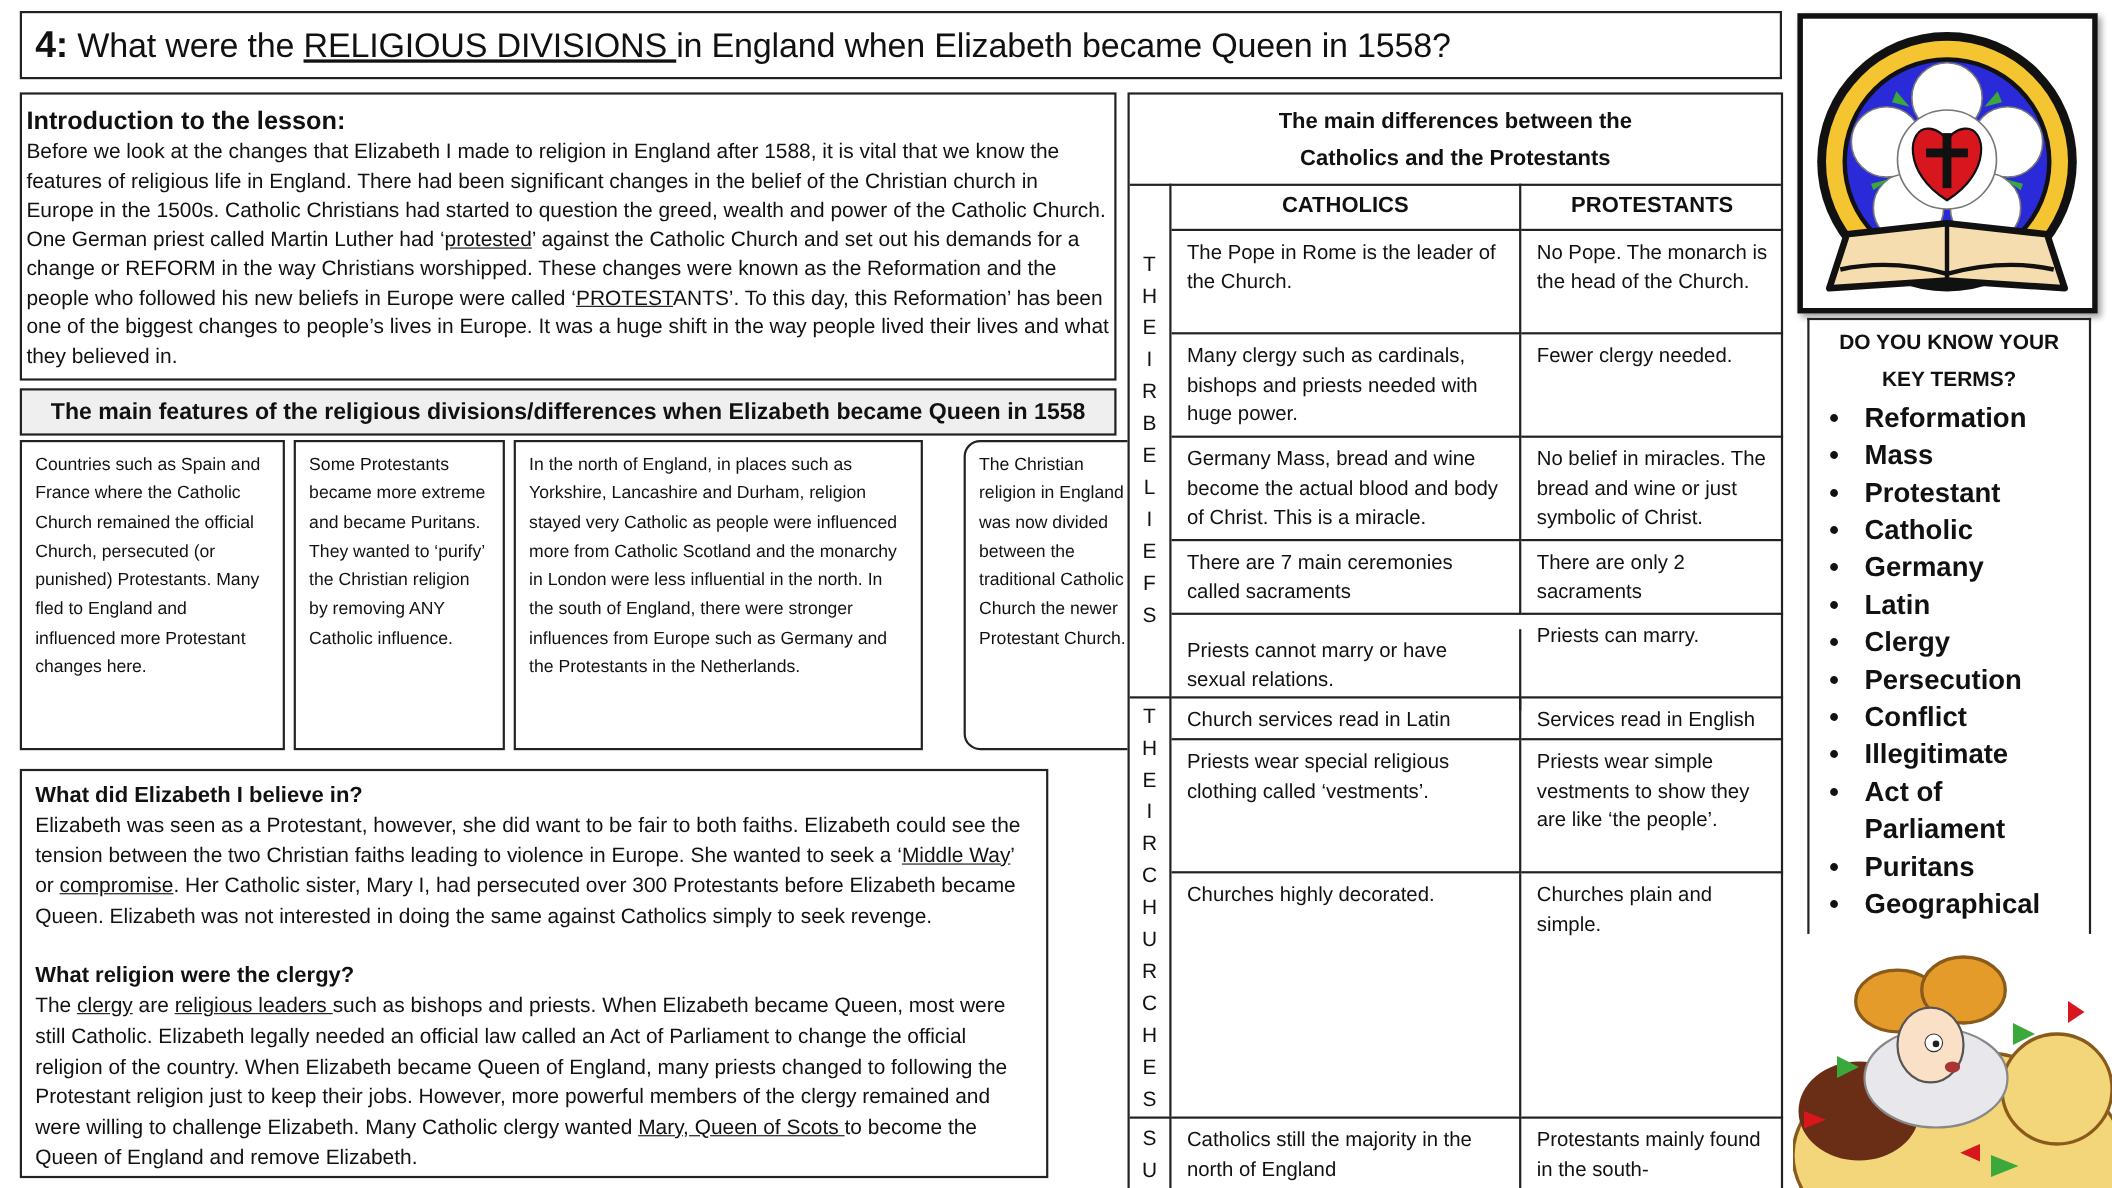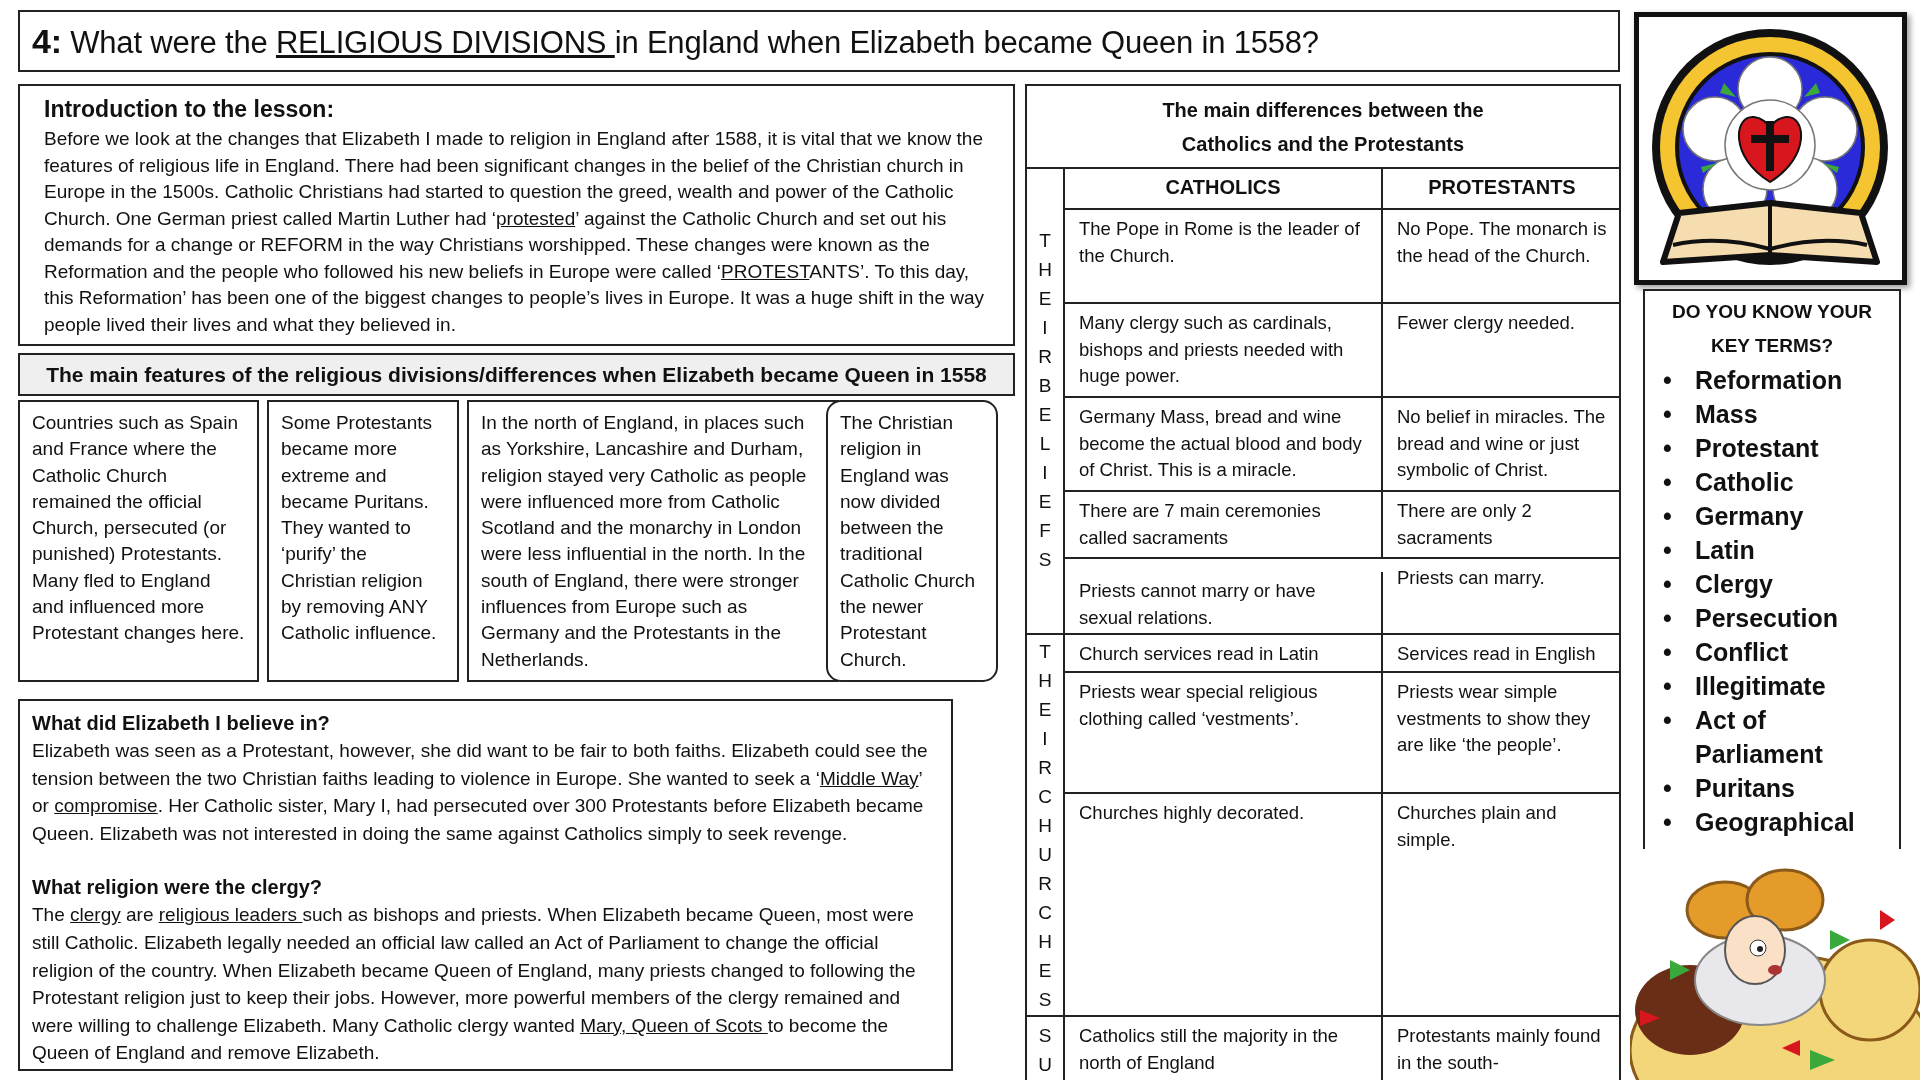--- a/index.html
+++ b/index.html
@@ -6,33 +6,33 @@
   body { width:1920px; height:1080px; position:relative; overflow:hidden; background:#ffffff;
          font-family:"Liberation Sans", "DejaVu Sans", sans-serif; color:#111; }
   .box { position:absolute; border:2px solid #222; box-sizing:border-box; background:#fff; }
   .b { font-weight:normal; }
   .u { text-decoration:underline; }
   
   #title { left:18px; top:10px; width:1602px; height:62px; padding:0 12px; display:flex; align-items:center;
            font-size:31px; letter-spacing:-0.2px; }
   #title .num { font-weight:bold; font-size:34px; }
   
-  #intro { left:18px; top:84px; width:997px; height:262px; padding:8px 24px; font-size:19px; line-height:26.5px; }
+  #intro { left:18px; top:84px; width:997px; height:262px; padding:8px 4px; font-size:19px; line-height:26.5px; }
   #intro h2, #eliz h2 { margin:0 0 2px 0; font-size:23px; font-weight:bold; line-height:30px; }
   #eliz h3 { margin:0; font-size:20px; font-weight:bold; line-height:28px; }
   #intro p, #eliz p { margin:0; }
   
   #banner { left:18px; top:353px; width:997px; height:43px; background:#efefef; display:flex; align-items:center;
             justify-content:center; font-size:21px; font-weight:bold; }
   
-  .feat { top:400px; height:282px; padding:8px 12px; font-size:19px; line-height:26.3px; }
+  .feat { top:400px; height:282px; padding:8px 12px; font-size:16px; line-height:26.3px; }
   #f1 { left:18px; width:241px; }
   #f2 { left:267px; width:192px; }
   #f3 { left:467px; width:372px; }
-  #f4 { left:826px; width:172px;border-radius:15px; }
+  #f4 { left:876px; width:172px;border-radius:15px; }
   
   #eliz { left:18px; top:699px; width:935px; height:372px; padding:8px 12px; font-size:19px; line-height:27.6px; }
   #eliz .gap { height:26px; }
   
   #table { left:1025px; top:84px; width:596px; height:1010px; border:2px solid #222; }
   #table .thead { position:absolute; left:0; top:0; width:100%; height:81px; border-bottom:2px solid #222;
                   display:flex; align-items:center; justify-content:center; text-align:center; font-weight:bold;
                   font-size:20px; line-height:34px; }
   .side { position:absolute; left:0; width:38px; border-right:2px solid #222; box-sizing:border-box;
           display:flex; flex-direction:column; align-items:center; justify-content:center; font-size:19px; line-height:29px; }

